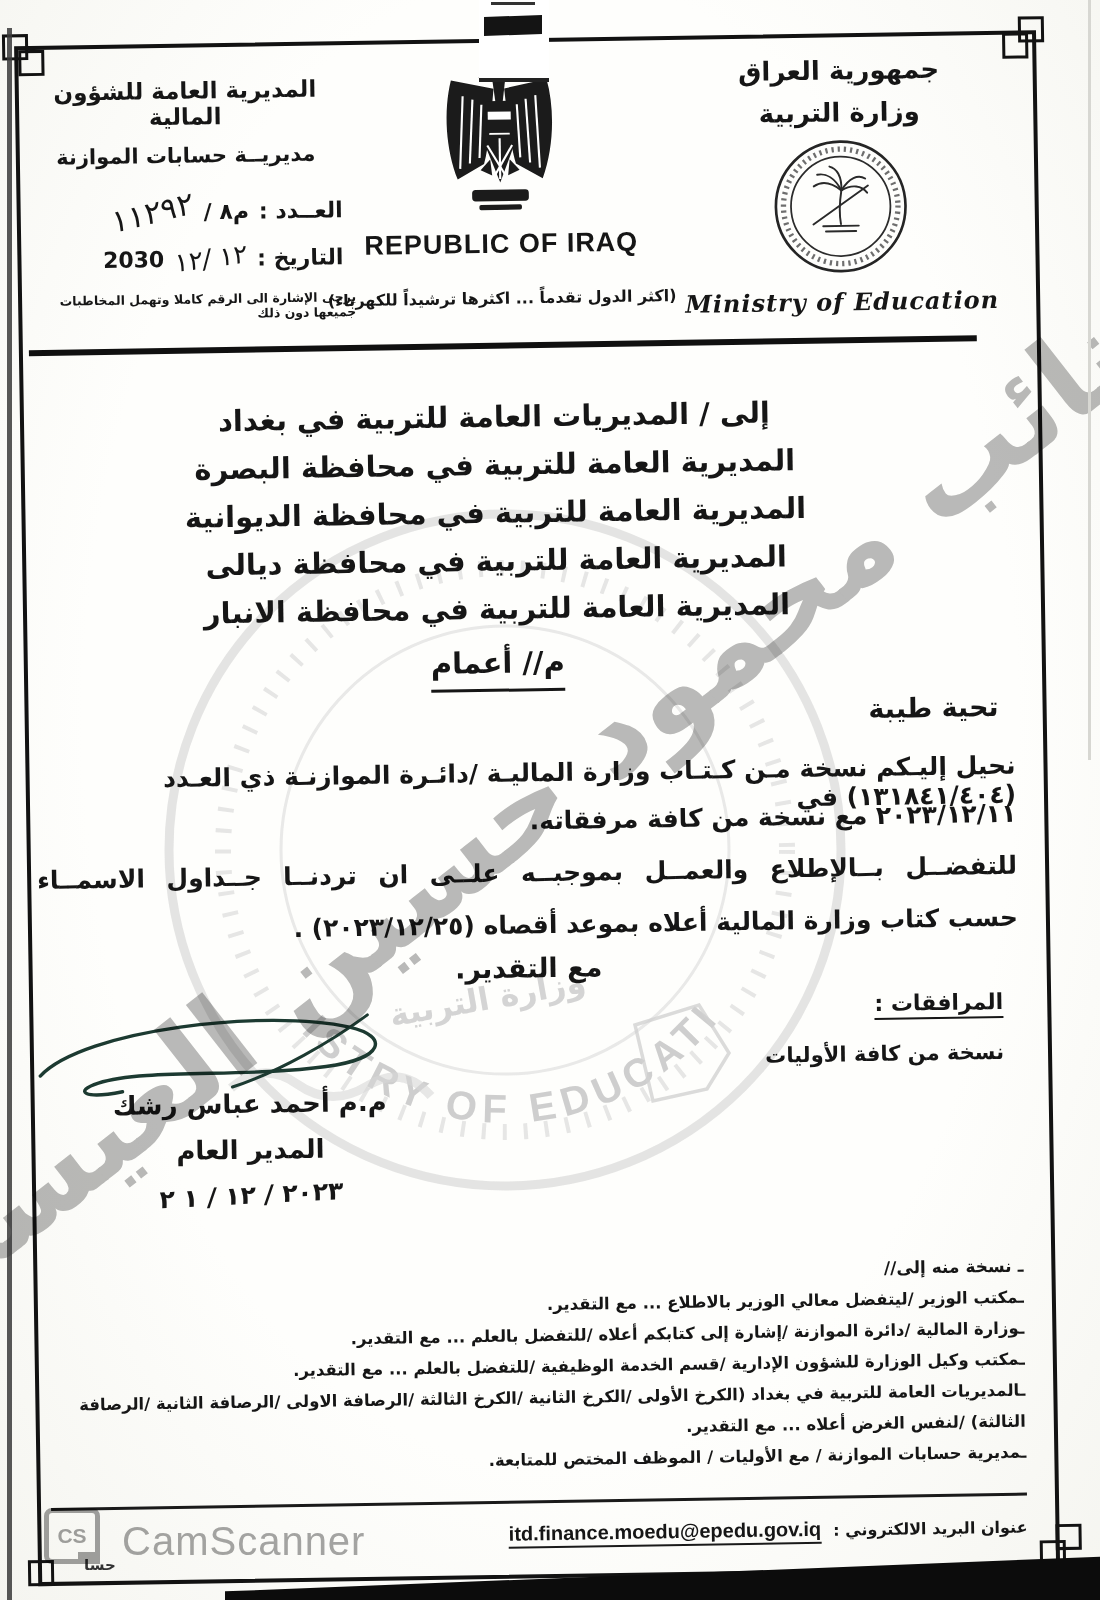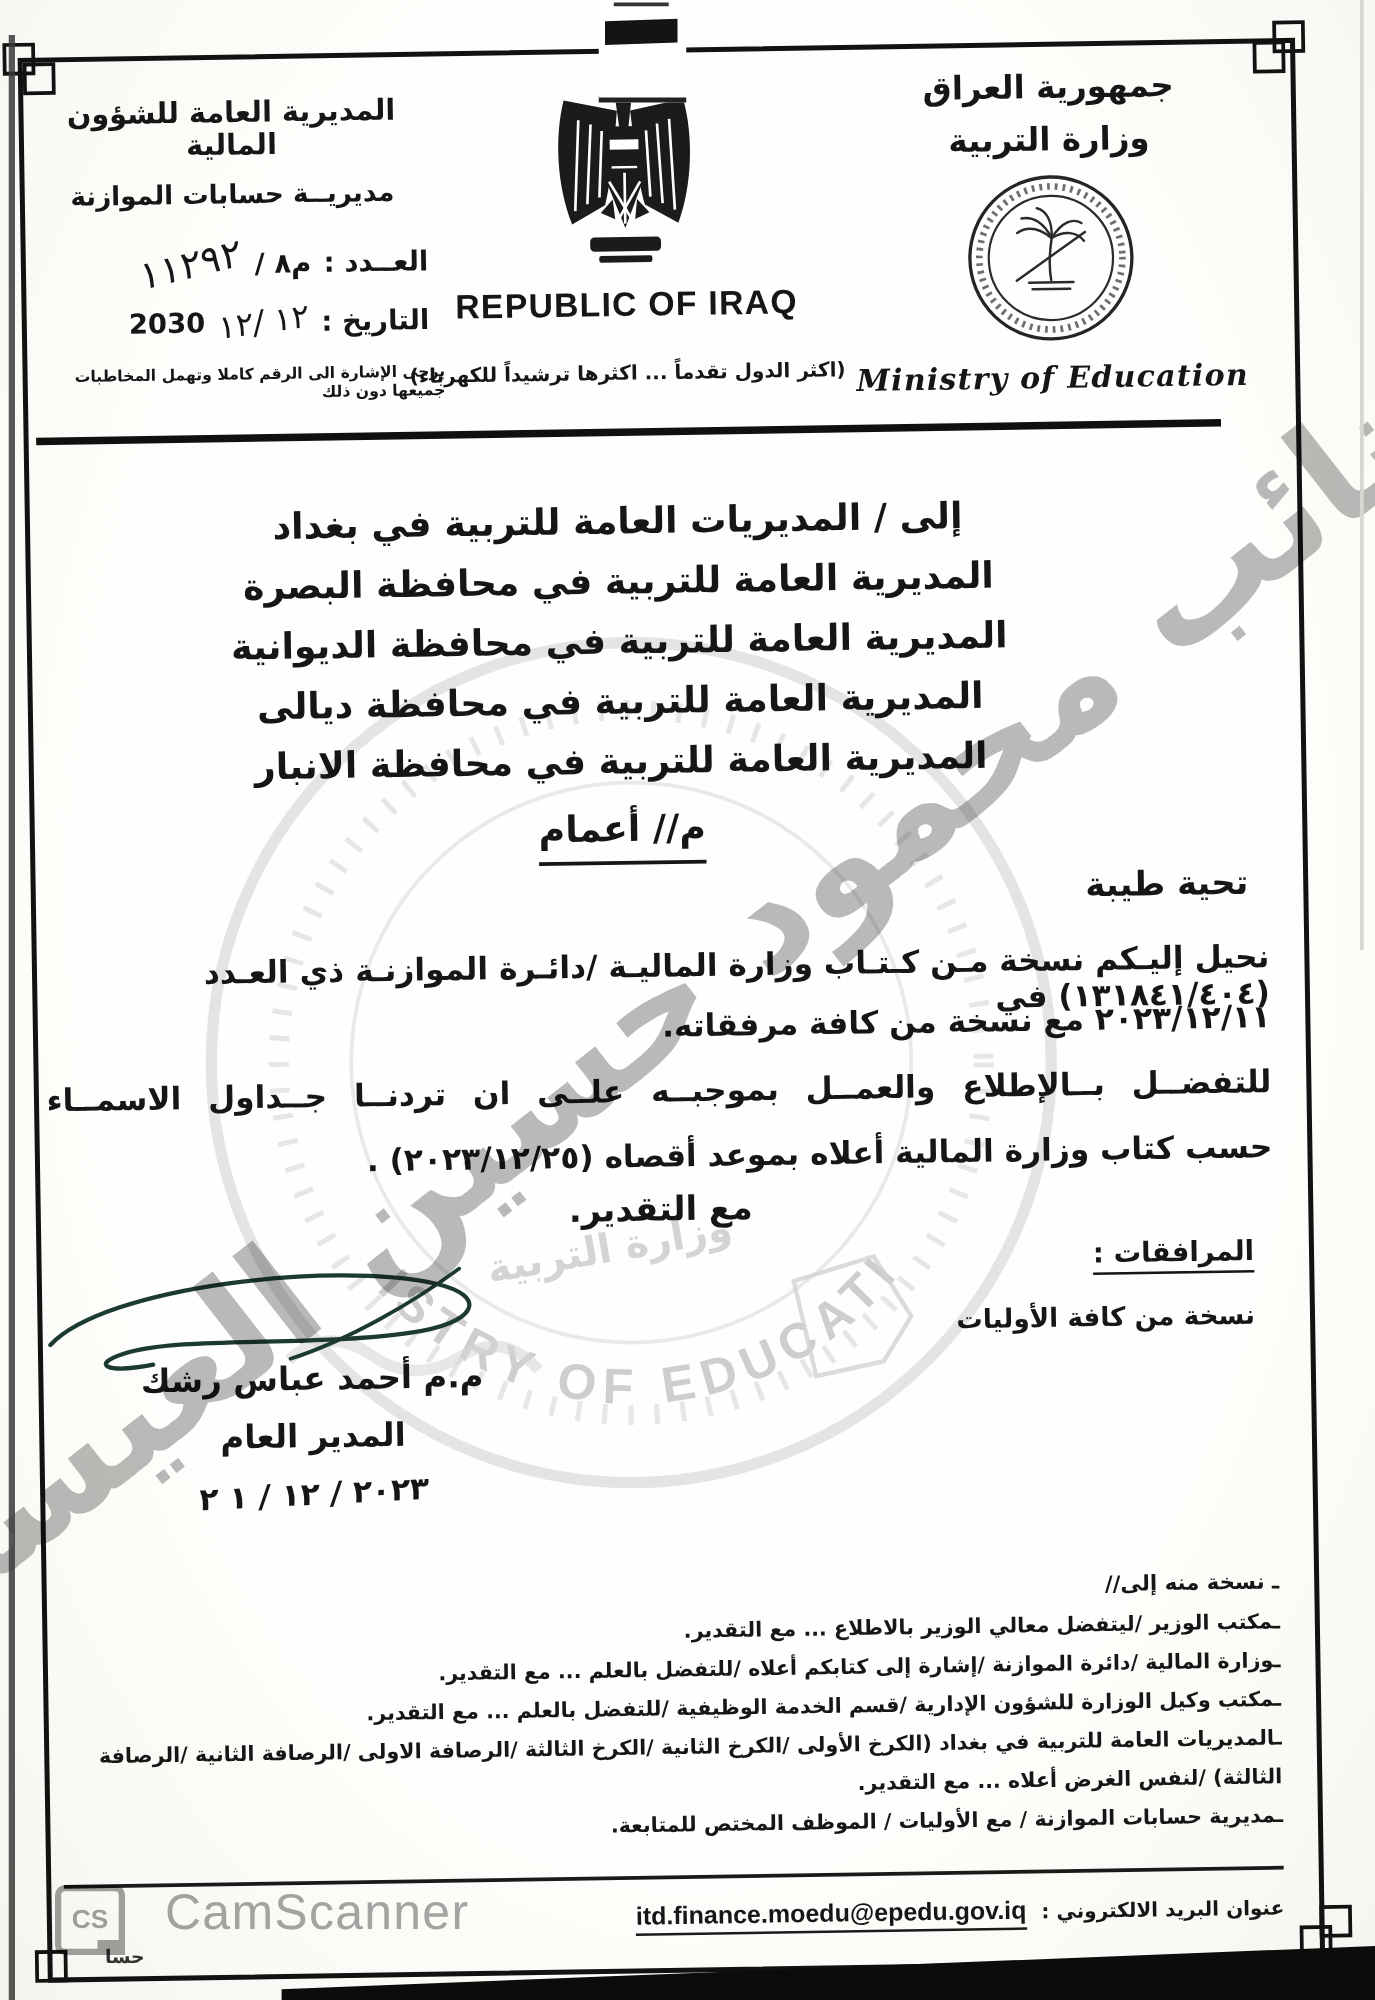--- a/index.html
+++ b/index.html
@@ -76,21 +76,21 @@
 
   
   #ghost-seal{left:135px;top:480px;opacity:.85;}
   #deputy{left:540px;top:790px;width:0;height:0;}
   #deputy span{
     display:inline-block;white-space:nowrap;
     transform:translate(-50%,-50%) rotate(-38deg);
     font-size:118px;font-weight:bold;color:#8f8f8f;opacity:.62;
     mix-blend-mode:multiply;letter-spacing:2px;direction:rtl;
   }
-  #camscanner{left:44px;top:1508px;display:flex;align-items:flex-start;gap:16px;mix-blend-mode:multiply;z-index:8;}
+  #camscanner{left:44px;top:1508px;display:flex;align-items:flex-end;gap:6px;mix-blend-mode:multiply;z-index:8;}
   .cs-box{width:46px;height:46px;border:5px solid #a2a2a2;border-radius:8px;color:#a2a2a2;
     font-family:"Liberation Sans",sans-serif;font-weight:bold;font-size:21px;display:flex;align-items:center;justify-content:center;position:relative;}
   .cs-box::after{content:"";position:absolute;right:-5px;bottom:-5px;width:22px;height:12px;background:#a2a2a2;}
   .cs-text{font-family:"Liberation Sans",sans-serif;font-size:40px;color:#a6a6a6;letter-spacing:1px;margin-left:16px;}
   .cs-ar{font-size:34px;color:#a6a6a6;font-weight:bold;direction:rtl;}
   .fragment{left:84px;top:1556px;font-size:15px;font-weight:bold;color:#333;z-index:7;text-align:right;}
 
   
   #tab{left:479px;top:0;width:70px;height:78px;background:#fff;z-index:6;border-bottom:4px solid #222;}
   #tab .bar{position:absolute;left:5px;top:16px;width:58px;height:19px;background:#141414;transform:skewY(-2deg);}

